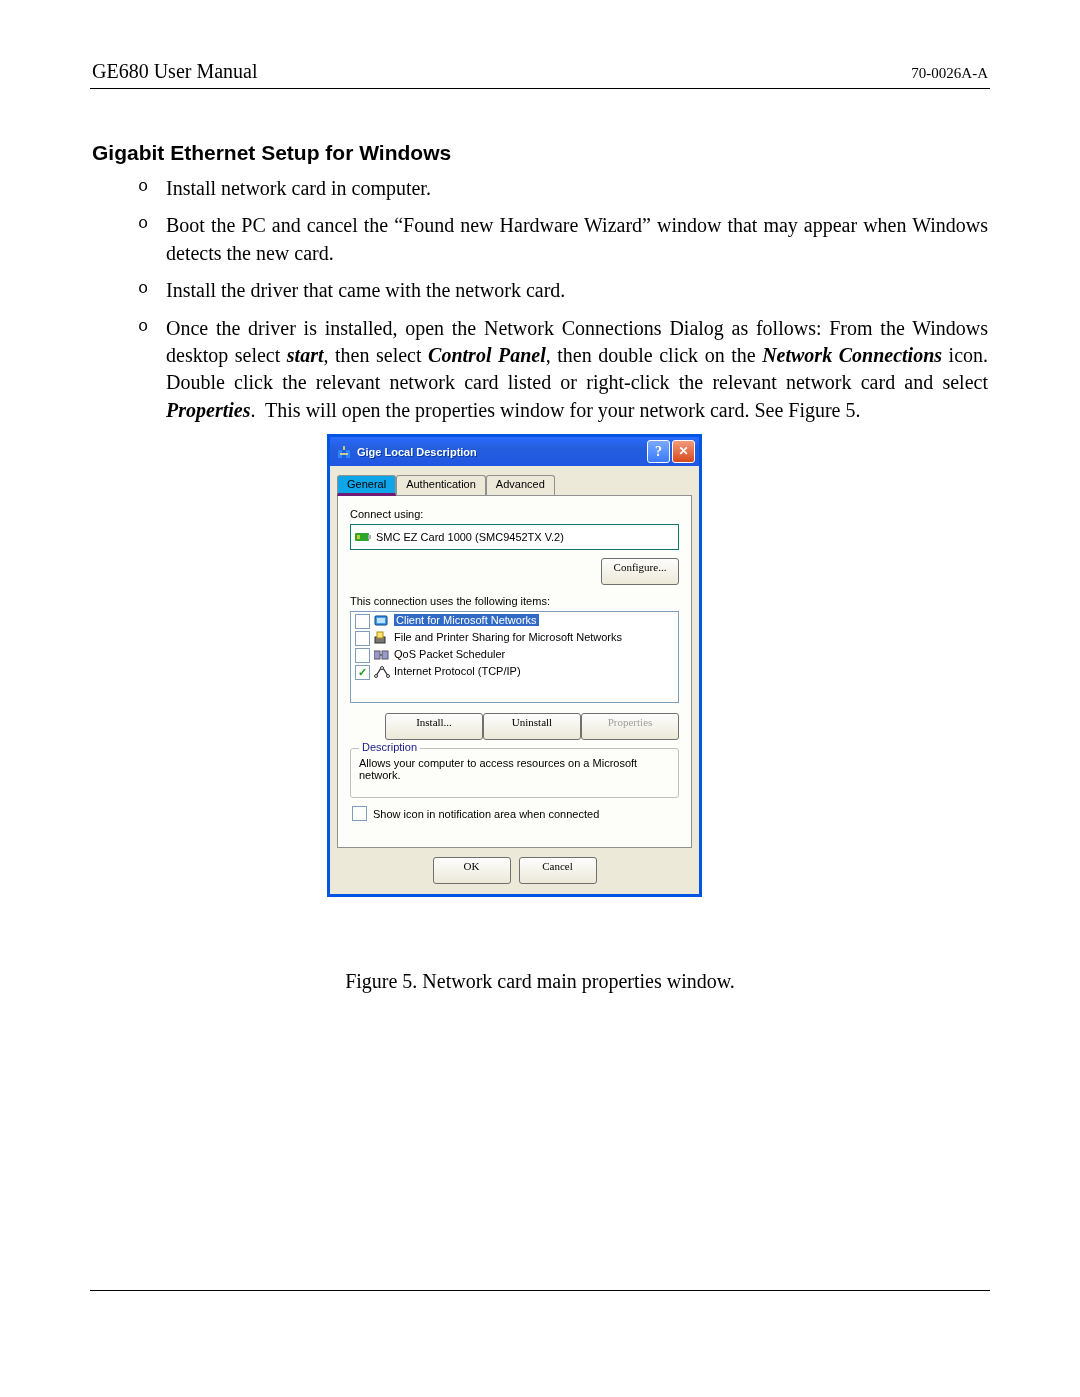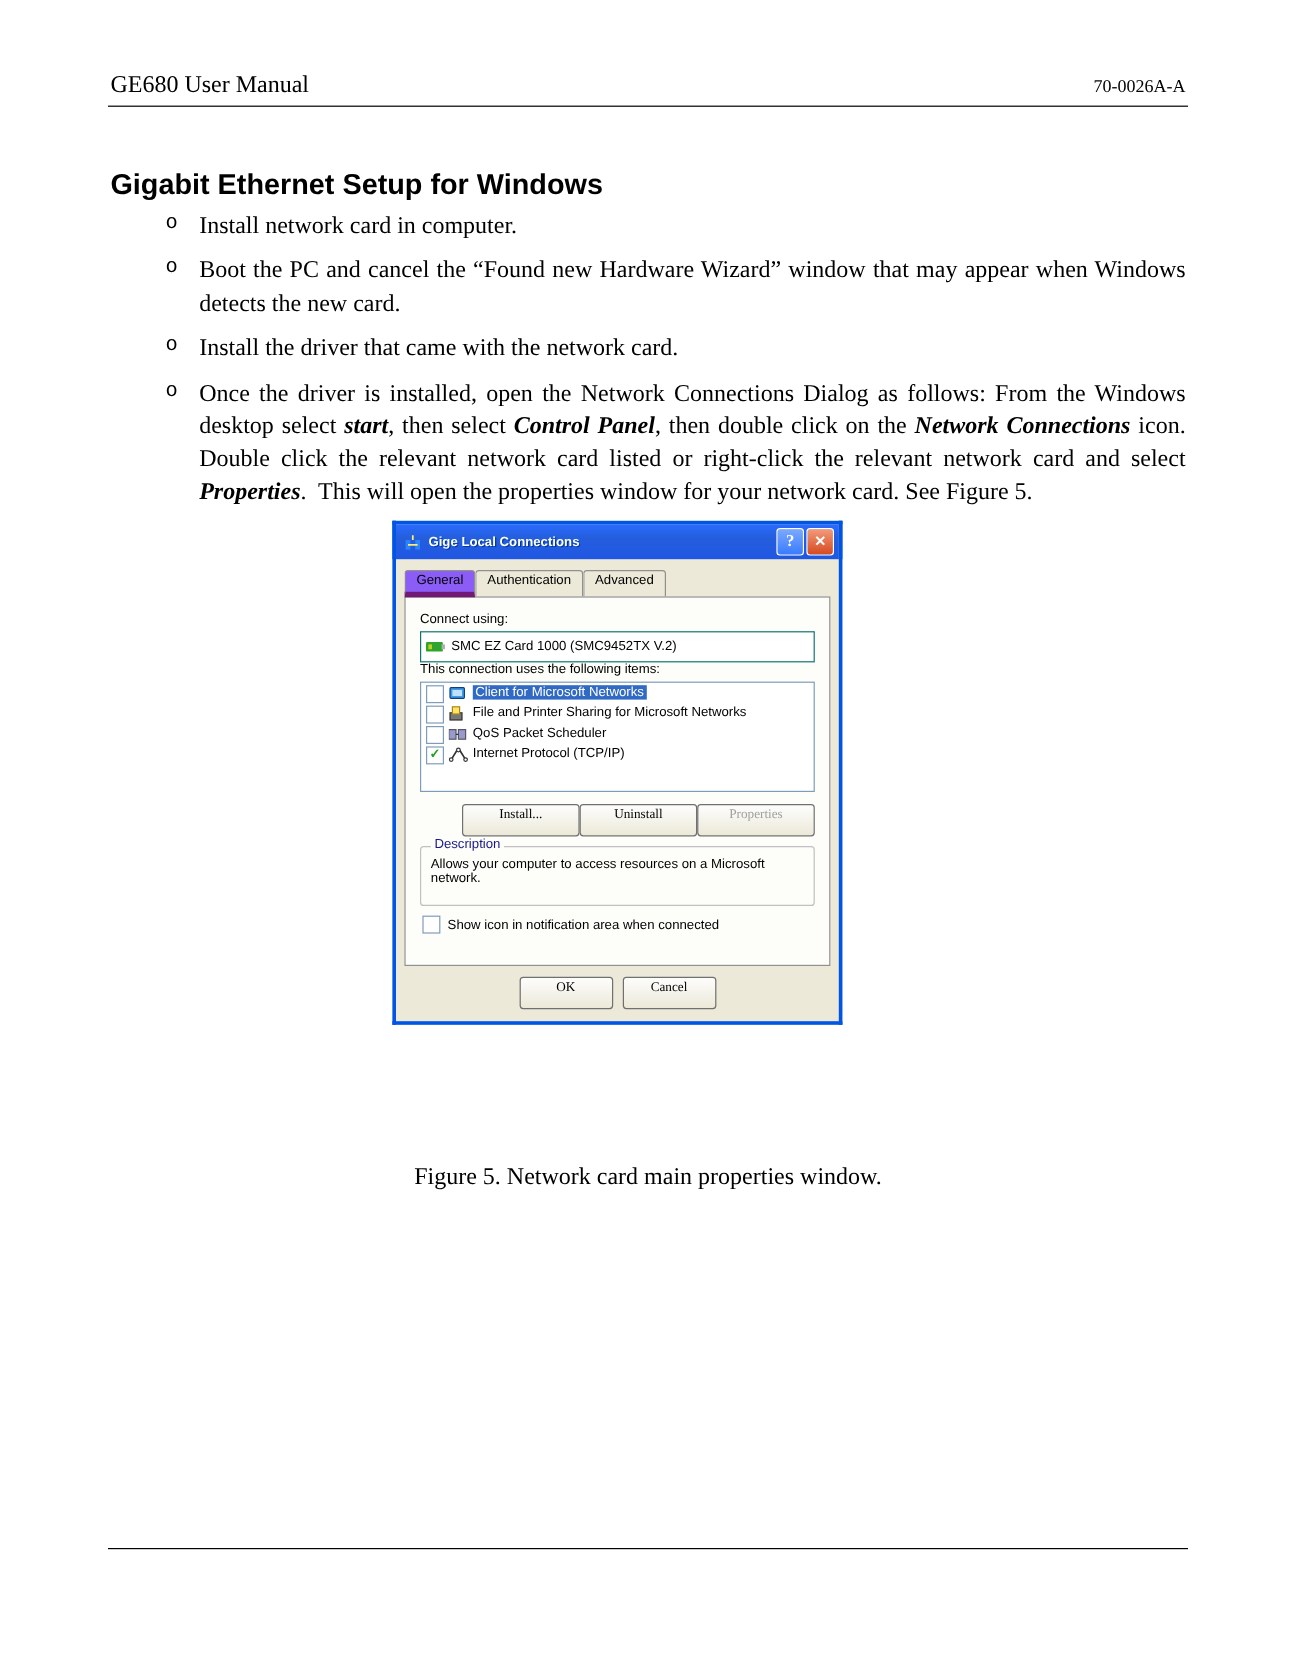--- a/index.html
+++ b/index.html
@@ -1,42 +1,42 @@
 <!DOCTYPE html>
 <html><head>
 <meta charset="utf-8">
 <style>
   html,body{margin:0;padding:0;background:#fff;width:1080px;height:1397px;font-family:"Times New Roman",Times,serif;color:#000}
   .page{position:relative;width:1080px;height:1397px;overflow:hidden}
   .hdr{position:absolute;left:92px;right:92px;top:60px;display:flex;justify-content:space-between;align-items:baseline}
   .hdr-left{font-size:20px}
   .hdr-right{font-size:15px}
   .hdr-rule{position:absolute;left:90px;right:90px;top:88px;height:0;border-top:1.4px solid #000}
-  .section-title{position:absolute;left:92px;top:141px;font-family:Verdana,Geneva,sans-serif;font-weight:700;font-size:24px}
+  .section-title{position:absolute;left:92px;top:141px;font-family:Verdana,Geneva,sans-serif;font-weight:700;font-size:21px}
   .body{position:absolute;left:138px;right:92px;top:175px;font-size:20px;line-height:1.37}
   .body ul{list-style:none;margin:0;padding:0}
   .body li{position:relative;padding-left:28px;text-align:justify;margin-bottom:10px}
   .body li::before{content:"o";position:absolute;left:0;top:0;font-family:"Courier New",monospace;font-size:17px}
   .figure{position:absolute;left:327px;top:434px}
   .figcaption{position:absolute;left:0;right:0;top:970px;text-align:center;font-family:"Times New Roman",serif;font-weight:400;font-size:20px}
   .ftr-rule{position:absolute;left:90px;right:90px;top:1290px;height:0;border-top:1.4px solid #000}
   .ftr{position:absolute;left:92px;right:92px;top:1298px;display:flex;justify-content:space-between;font-size:20px}
 
   
   .win{width:369px;font-family:Tahoma,Geneva,sans-serif;font-size:11px;color:#000;border:3px solid #0055e5;border-top:none;background:#ece9d8}
   .tb{height:29px;background:linear-gradient(#2a6bff,#245edb 40%,#235be0 60%,#1f57e3);display:flex;align-items:center;padding:0 4px 0 6px;color:#fff;font-weight:700;border:3px solid #0055e5;border-bottom:none;margin:-0 -3px 0 -3px}
   .tb-icon{width:16px;height:16px;margin-right:5px;display:flex;align-items:center;justify-content:center}
   .tb-title{text-shadow:1px 1px 0 #003aa0}
   .tb-sp{flex:1}
   .tb-btn{width:21px;height:21px;margin-left:2px;border-radius:3px;display:flex;align-items:center;justify-content:center;font-family:Tahoma;font-weight:700}
   .tb-help{background:linear-gradient(#7aa9ff,#3a7bff);color:#fff;border:1px solid #fff;font-size:14px}
   .tb-close{background:linear-gradient(#f29a7a,#d74a1f);color:#fff;border:1px solid #fff;font-size:12px}
   .tabs{display:flex;margin:8px 0 0 7px}
   .tab{background:#ece9d8;border:1px solid #909090;border-bottom:none;border-radius:3px 3px 0 0;padding:2px 9px 3px;margin-right:0;position:relative;top:1px}
-  .tab.active{background:#8b5cf6;border-bottom:5px solid #701a75;z-index:2}
+  .tab.active{background:#0ea5e9;border-bottom:3px solid #701a75;z-index:2}
   .tabpage{background:#fdfdfa;border:1px solid #909090;margin:0 7px 7px;padding:12px 12px 6px;position:relative}
   .lbl{display:block;margin-bottom:4px}
   .conn-box{background:#fff;border:1px solid #0f766e;padding:3px 4px;height:18px;display:flex;align-items:center}
   .nic-icon{width:16px;height:12px;margin-right:5px;display:inline-flex;align-items:center;justify-content:center}
   .btn{background:linear-gradient(#fdfdfd,#ece9d8);border:1px solid #707070;border-radius:3px;padding:2px 0;height:21px;min-width:76px;text-align:center;font-family:Tahoma;font-size:11px;cursor:default}
   .btn.disabled{color:#a0a0a0}
   .cfg-row{display:flex;justify-content:flex-end;margin:8px 0 10px}
   .items-box{background:#fff;border:1px solid #7f9db9;height:86px;padding:2px;overflow:hidden}
   .item{display:flex;align-items:flex-start;height:17px;padding-left:2px;gap:4px}
   .item.sel .item-txt{background:#316ac5;color:#fff;padding:0 2px}
@@ -75,21 +75,21 @@
 <div class="figure">
   <div class="win">
     <div class="tb">
       <span class="tb-icon">
         <svg width="16" height="16" viewBox="0 0 16 16">
               <rect x="2" y="6" width="4" height="8" fill="#2a83ff"></rect>
               <rect x="10" y="6" width="4" height="8" fill="#2a83ff"></rect>
               <path d="M4 10 L12 10 M8 6 L8 2" stroke="#ffec6b" stroke-width="1.5"></path>
             </svg>
       </span>
-      <span class="tb-title">Gige Local Connections</span>
+      <span class="tb-title">Gige Local Description</span>
       <span class="tb-sp"></span>
       <span class="tb-btn tb-help">?</span>
       <span class="tb-btn tb-close">✕</span>
     </div>
 
     <div class="tabs">
       <div class="tab active">General</div>
       <div class="tab">Authentication</div>
       <div class="tab">Advanced</div>
     </div>
@@ -98,20 +98,23 @@
       <span class="lbl">Connect using:</span>
       <div class="conn-box">
         <span class="nic-icon">
           <svg width="16" height="12" viewBox="0 0 16 12">
                 <rect x="0" y="2" width="14" height="8" rx="1" fill="#2fa52f"></rect>
                 <rect x="2" y="4" width="3" height="4" fill="#c5cf22"></rect>
                 <rect x="13" y="4" width="3" height="4" fill="#b0b0b0"></rect>
               </svg>
         </span>
         <span>SMC EZ Card 1000 (SMC9452TX V.2)</span>
+      </div>
+      <div class="cfg-row">
+        <div class="btn">Configure...</div>
       </div>
 
       <span class="lbl">This connection uses the following items:</span>
       <div class="items-box">
         <div class="item sel">
           <span class="chk"></span>
           <span class="svc-icon">
                 <svg width="16" height="14" viewBox="0 0 16 14">
                   <rect x="1" y="2" width="12" height="9" rx="1" fill="#3e9de8" stroke="#0b3f80"></rect>
                   <rect x="3" y="4" width="8" height="5" fill="#bfe0ff"></rect>

